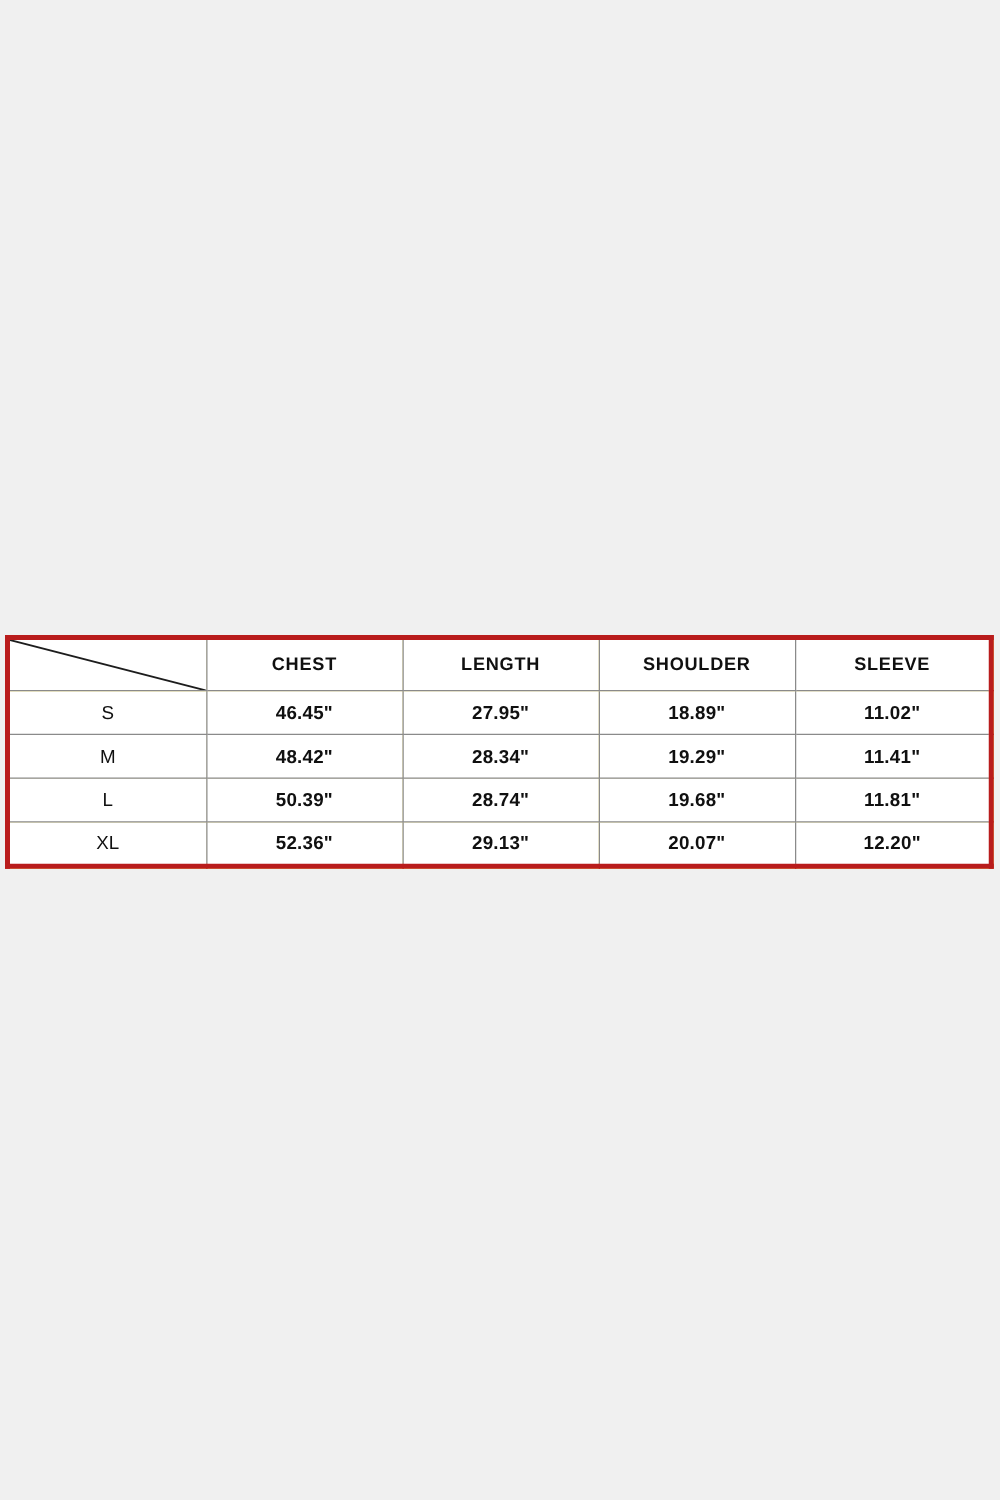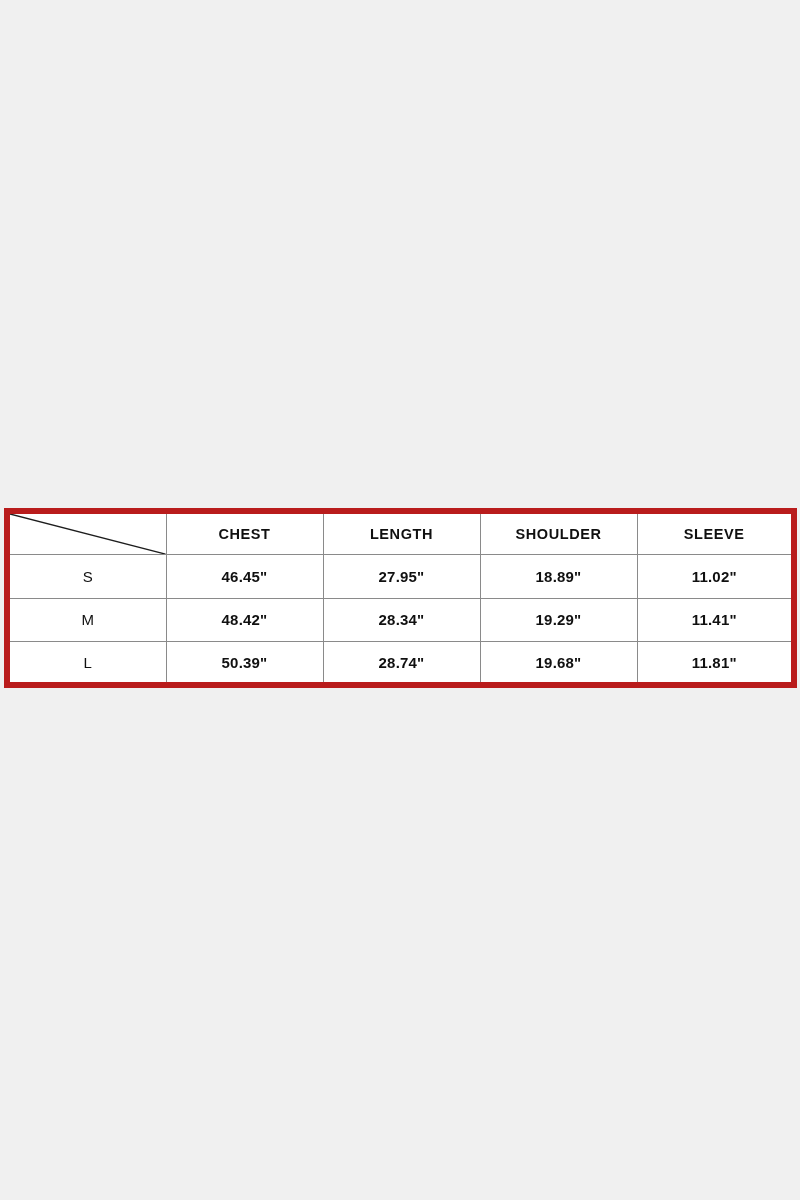--- a/index.html
+++ b/index.html
@@ -23,21 +23,21 @@
     width: 789px;
     height: 180px;
   }
 
   table.size-chart {
     width: 789px;
     height: 180px;
     border-collapse: collapse;
     table-layout: fixed;
     background: #fde047;
-    border: 6px solid #b91c1c;
+    border: 4px solid #b91c1c;
   }
 
   table.size-chart td,
   table.size-chart th {
     border: 1px solid #8a8a8a;
     padding: 0;
     text-align: center;
     vertical-align: middle;
     color: #101010;
     background: #ffffff;
@@ -125,15 +125,22 @@
         <td class="measure-value">19.29"</td>
         <td class="measure-value">11.41"</td>
       </tr>
       <tr class="data-row">
         <td class="size-label">L</td>
         <td class="measure-value">50.39"</td>
         <td class="measure-value">28.74"</td>
         <td class="measure-value">19.68"</td>
         <td class="measure-value">11.81"</td>
       </tr>
+      <tr class="data-row">
+        <td class="size-label">XL</td>
+        <td class="measure-value">52.36"</td>
+        <td class="measure-value">29.13"</td>
+        <td class="measure-value">20.07"</td>
+        <td class="measure-value">12.20"</td>
+      </tr>
     </tbody>
   </table>
 </div>
 
 </body></html>

